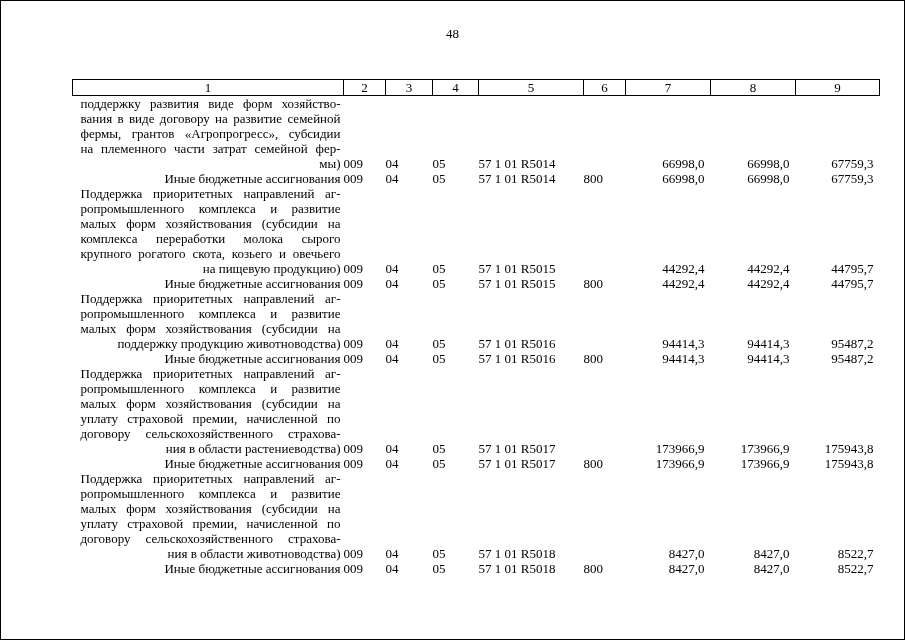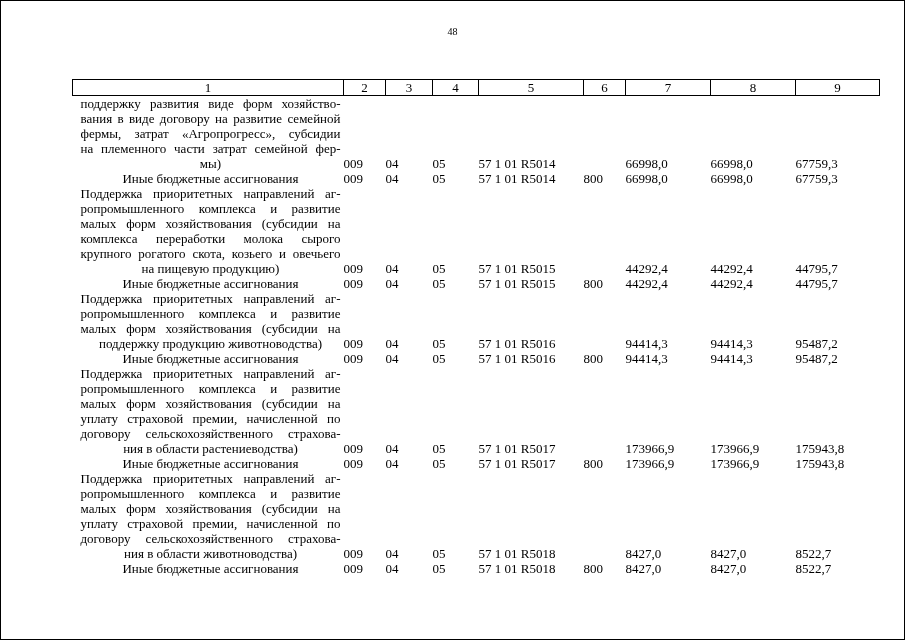--- a/index.html
+++ b/index.html
@@ -18,21 +18,21 @@
     font-family: "Liberation Serif", "DejaVu Serif", serif;
     font-size: 13px;
     overflow: hidden;
   }
   .pageno {
     position: absolute;
     top: 25px;
     left: 0;
     width: 100%;
     text-align: center;
-    font-size: 10px;
+    font-size: 13px;
   }
   table.budget {
     position: absolute;
     top: 78px;
     left: 71px;
     width: 807px;
     border-collapse: collapse;
     table-layout: fixed;
   }
   table.budget thead th {
@@ -52,25 +52,25 @@
   }
   td.c1 {
     padding-left: 8px !important;
     padding-right: 3px !important;
   }
   td.c1 .jline {
     text-align: justify;
     text-align-last: justify;
   }
   td.c1 .lline {
-    text-align: center;
+    text-align: right;
   }
   td.v { white-space: nowrap; }
   td.c2, td.c3, td.c4, td.c5, td.c6 { }
-  td.c7, td.c8, td.c9 { text-align: left; padding-right: 6px !important; font-family: Liberation Serif, serif; }
+  td.c7, td.c8, td.c9 { text-align: right; padding-right: 6px !important; font-family: Liberation Serif, serif; }
 </style>
 </head>
 <body>
 
 <div class="page">
   <div class="pageno">48</div>
   <table class="budget">
     <colgroup>
       <col style="width:271px">
       <col style="width:42px">
@@ -93,21 +93,21 @@
           <th>7</th>
           <th>8</th>
           <th>9</th>
         </tr>
     </thead>
     <tbody id="tbody">
         <tr>
           <td class="c1">
             <div class="jline">поддержку развития виде форм хозяйство-</div>
             <div class="jline">вания в виде договору на развитие семейной</div>
-            <div class="jline">фермы, затрат «Агропрогресс», субсидии</div>
+            <div class="jline">фермы, грантов «Агропрогресс», субсидии</div>
             <div class="jline">на племенного части затрат семейной фер-</div>
             <div class="lline">мы)</div>
           </td>
           <td class="v c2">009</td>
           <td class="v c3">04</td>
           <td class="v c4">05</td>
           <td class="v c5">57 1 01 R5014</td>
           <td class="v c6"></td>
           <td class="v c7">66998,0</td>
           <td class="v c8">66998,0</td>

